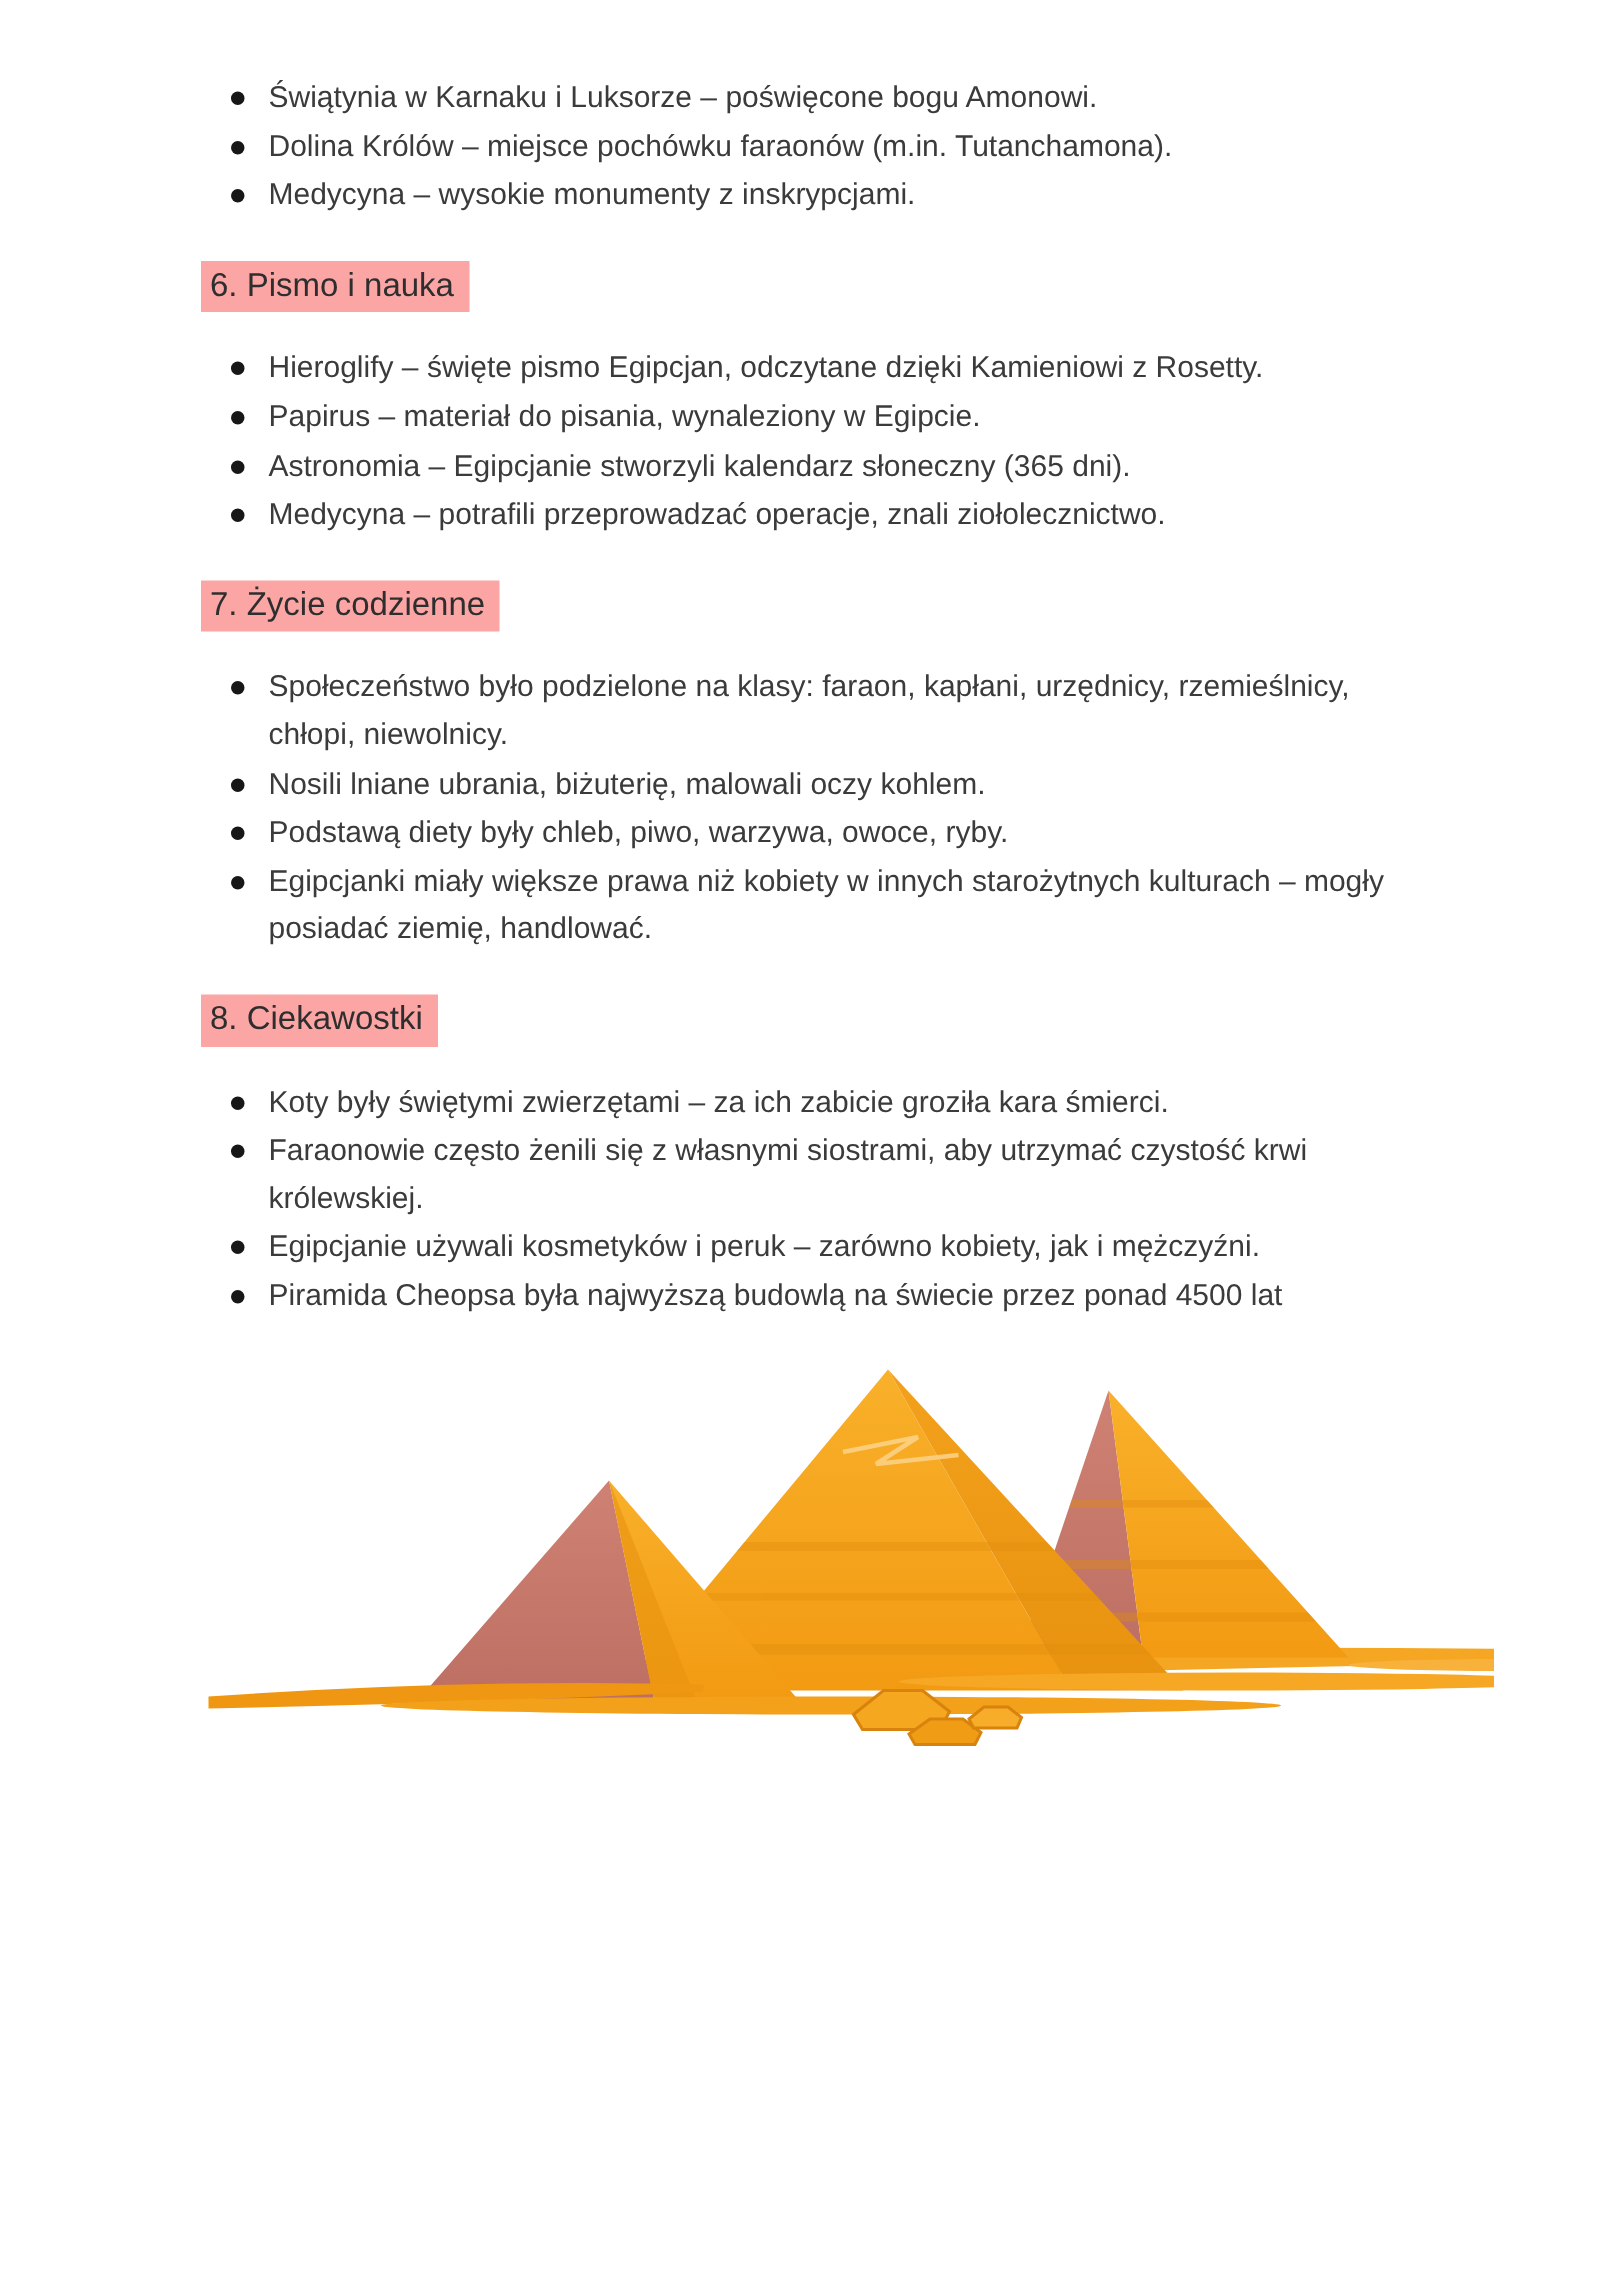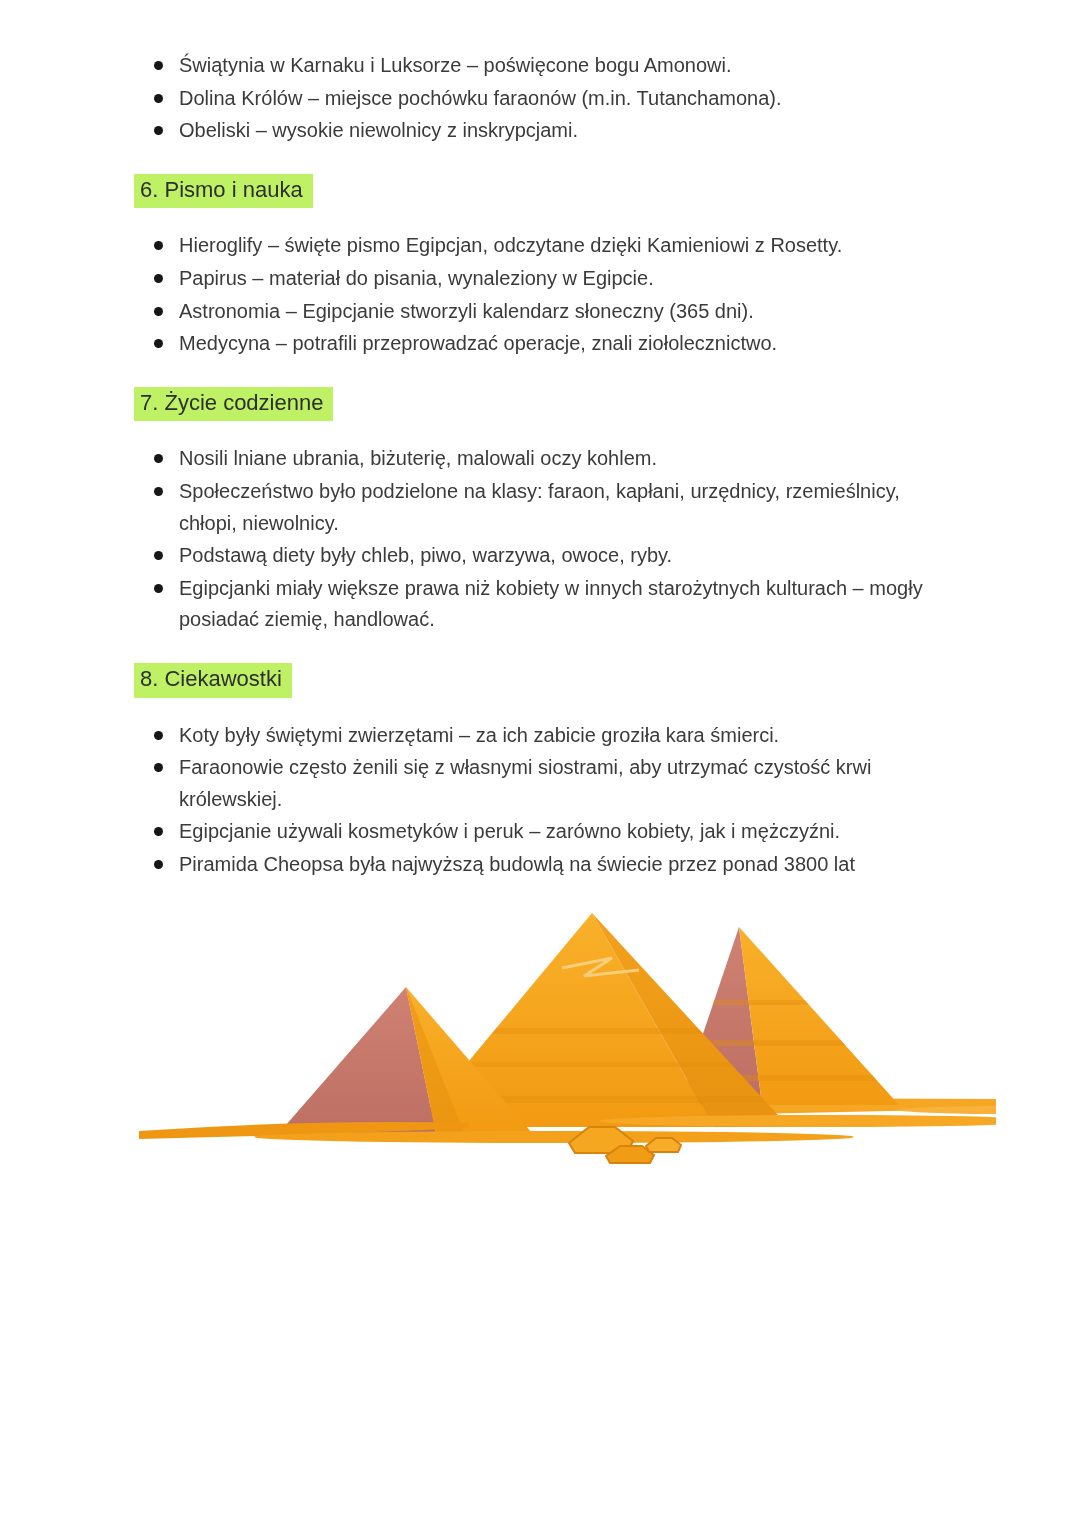--- a/index.html
+++ b/index.html
@@ -48,71 +48,71 @@
   }
   h2.section-heading {
     margin: 0 0 22px 0;
     font-weight: normal;
     font-size: 22px;
     line-height: 1.3;
     color: #2e2e2e;
   }
   h2.section-heading .hl {
     display: inline-block;
-    background: #bef264;
+    background: #fca5a5;
     padding: 2px 10px 4px 6px;
     text-align: center;
   }
   .illustration {
     margin-top: 30px;
     text-align: center;
   }
   .illustration svg {
     display: block;
     margin: 0 auto;
   }
 </style>
 </head>
 <body>
 
 <div class="page">
 
   <ul class="bullet-list">
     <li><span>Świątynia w Karnaku i Luksorze – poświęcone bogu Amonowi.</span></li>
     <li><span>Dolina Królów – miejsce pochówku faraonów (m.in. Tutanchamona).</span></li>
-    <li><span>Obeliski – wysokie niewolnicy z inskrypcjami.</span></li>
+    <li><span>Medycyna – wysokie monumenty z inskrypcjami.</span></li>
   </ul>
 
   <section class="section">
     <h2 class="section-heading"><span class="hl">6. Pismo i nauka</span></h2>
     <ul class="bullet-list">
       <li><span>Hieroglify – święte pismo Egipcjan, odczytane dzięki Kamieniowi z Rosetty.</span></li>
       <li><span>Papirus – materiał do pisania, wynaleziony w Egipcie.</span></li>
       <li><span>Astronomia – Egipcjanie stworzyli kalendarz słoneczny (365 dni).</span></li>
       <li><span>Medycyna – potrafili przeprowadzać operacje, znali ziołolecznictwo.</span></li>
     </ul>
   </section>
 
   <section class="section">
     <h2 class="section-heading"><span class="hl">7. Życie codzienne</span></h2>
     <ul class="bullet-list">
+      <li><span>Społeczeństwo było podzielone na klasy: faraon, kapłani, urzędnicy, rzemieślnicy, chłopi, niewolnicy.</span></li>
       <li><span>Nosili lniane ubrania, biżuterię, malowali oczy kohlem.</span></li>
-      <li><span>Społeczeństwo było podzielone na klasy: faraon, kapłani, urzędnicy, rzemieślnicy, chłopi, niewolnicy.</span></li>
       <li><span>Podstawą diety były chleb, piwo, warzywa, owoce, ryby.</span></li>
       <li><span>Egipcjanki miały większe prawa niż kobiety w innych starożytnych kulturach – mogły posiadać ziemię, handlować.</span></li>
     </ul>
   </section>
 
   <section class="section">
     <h2 class="section-heading"><span class="hl">8. Ciekawostki</span></h2>
     <ul class="bullet-list">
       <li><span>Koty były świętymi zwierzętami – za ich zabicie groziła kara śmierci.</span></li>
       <li><span>Faraonowie często żenili się z własnymi siostrami, aby utrzymać czystość krwi królewskiej.</span></li>
       <li><span>Egipcjanie używali kosmetyków i peruk – zarówno kobiety, jak i mężczyźni.</span></li>
-      <li><span>Piramida Cheopsa była najwyższą budowlą na świecie przez ponad 3800 lat</span></li>
+      <li><span>Piramida Cheopsa była najwyższą budowlą na świecie przez ponad 4500 lat</span></li>
     </ul>
   </section>
 
   <div class="illustration">
     <svg width="980" height="258" viewBox="0 0 980 258" xmlns="http://www.w3.org/2000/svg" role="img" aria-label="pyramids">
       <defs>
         <linearGradient id="gold" x1="0" y1="0" x2="0" y2="1">
           <stop offset="0" stop-color="#f9b02a"></stop>
           <stop offset="1" stop-color="#f29a12"></stop>
         </linearGradient>

